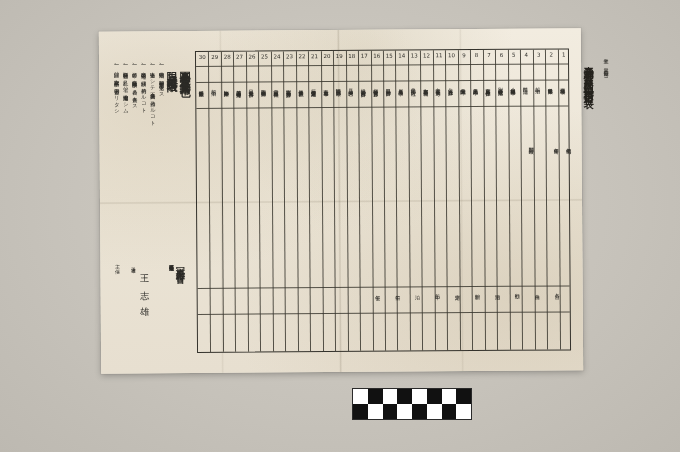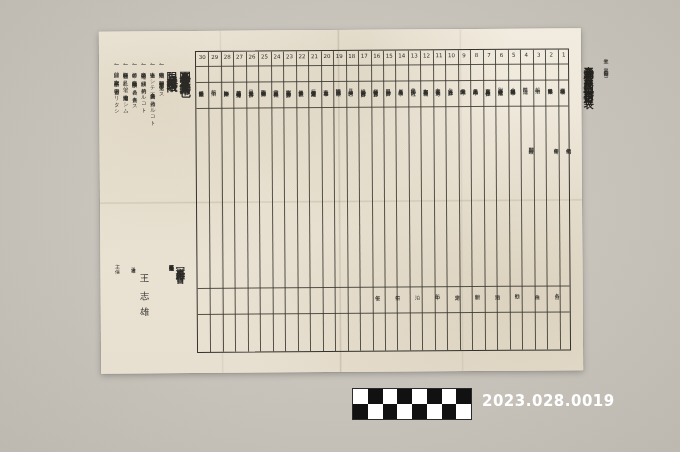--- a/index.html
+++ b/index.html
@@ -256,15 +256,14 @@
         <div style="flex:1;background:#111"></div>
           <div style="flex:1;background:#ffffff"></div>
         <div style="flex:1;background:#111"></div>
           <div style="flex:1;background:#ffffff"></div>
         <div style="flex:1;background:#111"></div>
           <div style="flex:1;background:#ffffff"></div>
       </div>
     </div>
   </div>
 
-  <div class="idlabel">2023.028.0019</div>
 
 </div>
 
 </body></html>

